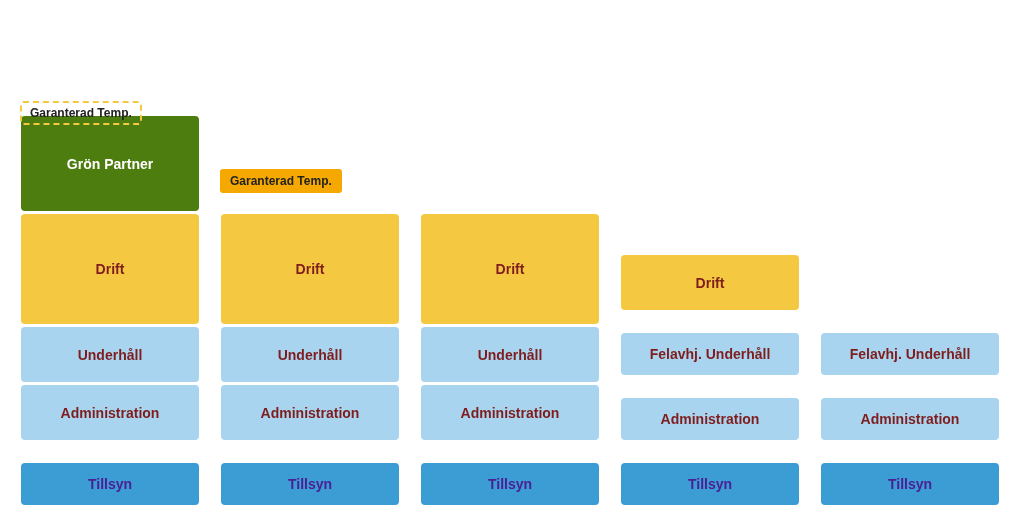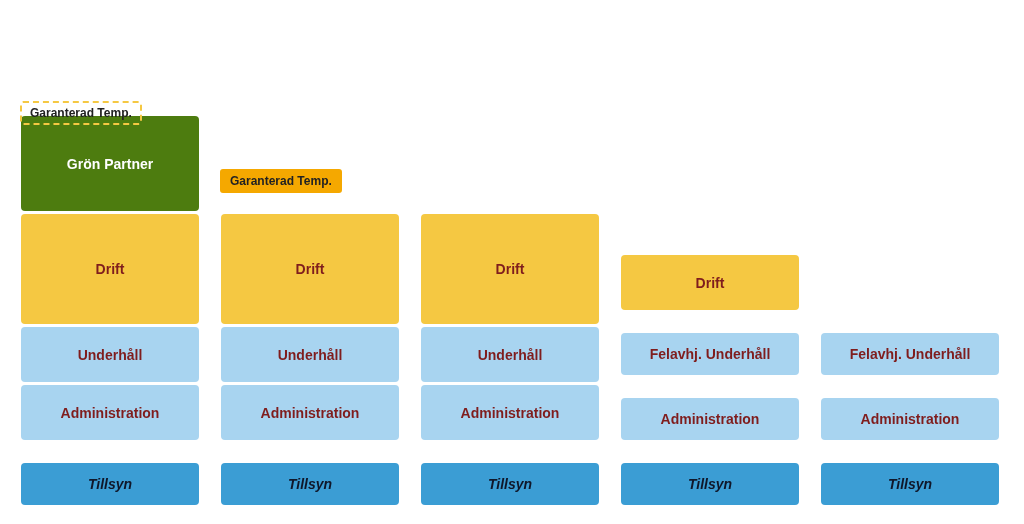--- a/index.html
+++ b/index.html
@@ -52,22 +52,21 @@
       color: #7f1d1d;
     }
 
     .block-light-blue {
       background-color: #a8d4f0;
       color: #7f1d1d;
     }
 
     .block-blue {
       background-color: #3b9dd4;
-      color: #0f172a;
-      font-style: italic;
+      color: #4c1d95;
     }
 
     
     .col1 { width: 200px; }
     .col2 { width: 200px; }
     .col3 { width: 200px; }
     .col4 { width: 200px; }
     .col5 { width: 200px; }
 
     

